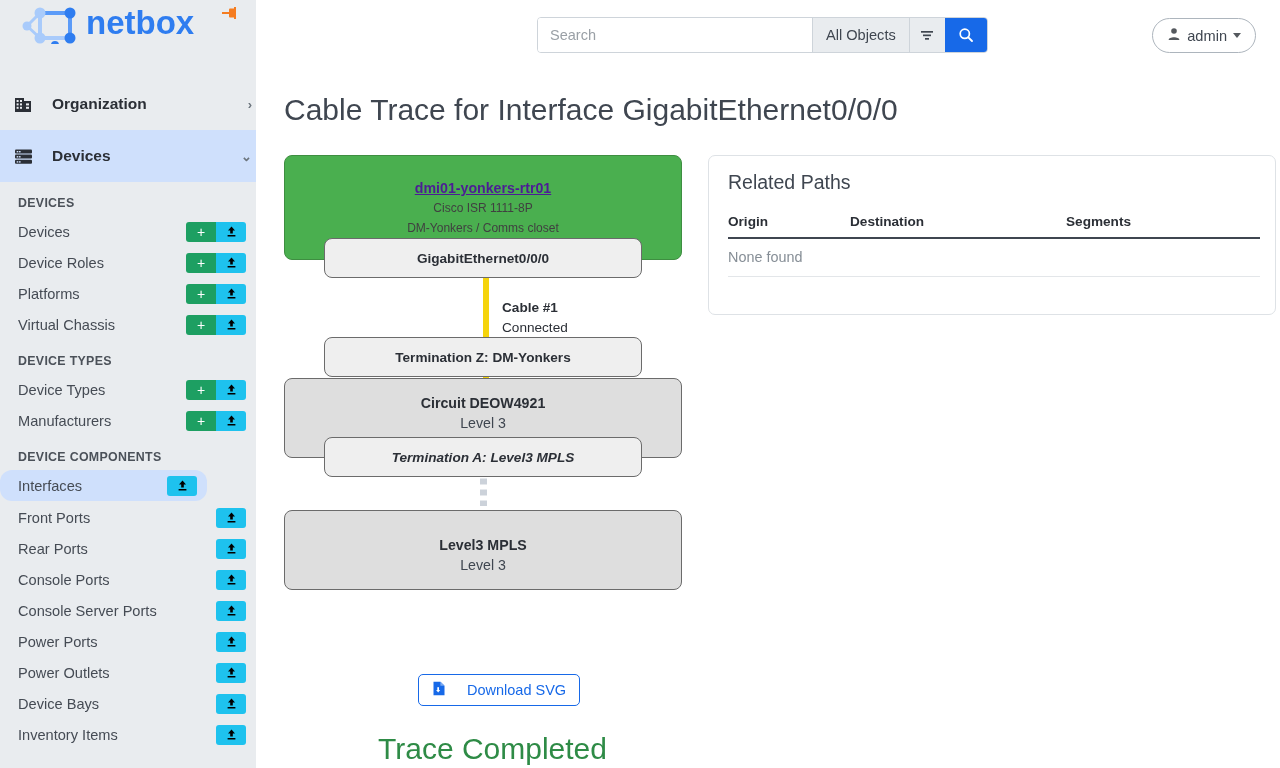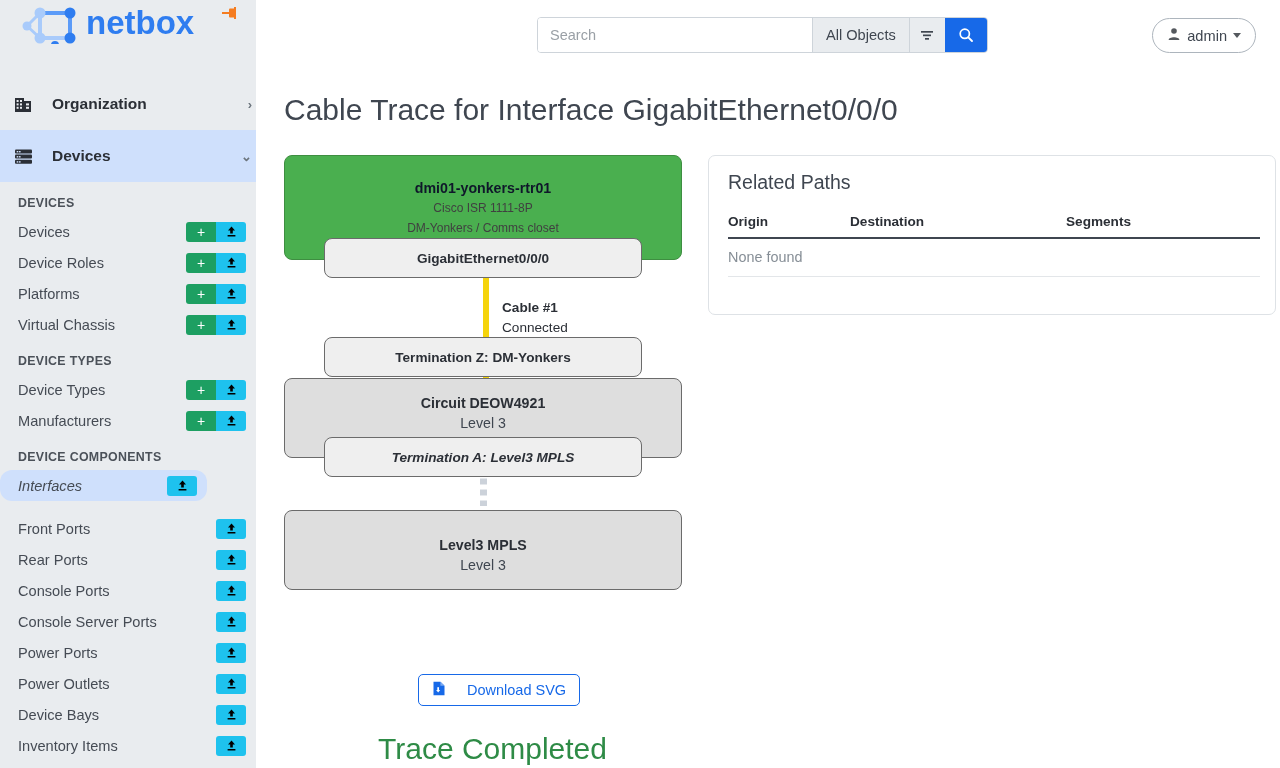--- a/index.html
+++ b/index.html
@@ -58,23 +58,22 @@
     display: flex; align-items: center;
     padding: 0 10px 0 18px;
     font-size: 14.6px;
     color: #454b54;
     cursor: pointer;
   }
   .nav-item .nitext { flex: 0 0 auto; }
   .nav-item.sel {
     background: #cfe0fc;
     border-radius: 12px;
-    margin: 0 49px 12px 0;
+    margin: 0 49px 1px 0;
     width: 207px;
-    font-style: italic;
   }
   .nav-btns {
     position: absolute; right: 10px; top: 50%;
     transform: translateY(-50%);
     display: flex;
   }
   .btn-sq {
     width: 30px; height: 20px;
     display: flex; align-items: center; justify-content: center;
     color: #fff;
@@ -161,21 +160,21 @@
     border-radius: 8px;
     text-align: center;
     border: 1px solid #5a5a5a;
   }
   .node-device {
     width: 398px; height: 105px;
     background: #4aaf4f;
     border-color: #3e8e41;
     padding-top: 22px;
   }
-  .node-device .n1 { font-size: 14.2px; font-weight: bold; color: #0f172a; line-height: 20px; }
+  .node-device .n1 { font-size: 14.2px; font-weight: bold; color: #4c1d95; line-height: 20px; text-decoration: underline; }
   .node-device .n2 { font-size: 12px; color: #404040; line-height: 20px; }
   .node-term {
     width: 318px; height: 40px;
     margin: -22px auto 0 auto;
     background: #efefef;
     border-color: #6b6b6b;
     display: flex; align-items: center; justify-content: center;
     font-size: 13.6px; font-weight: bold; color: #2b2f36;
     position: relative; z-index: 3;
   }

